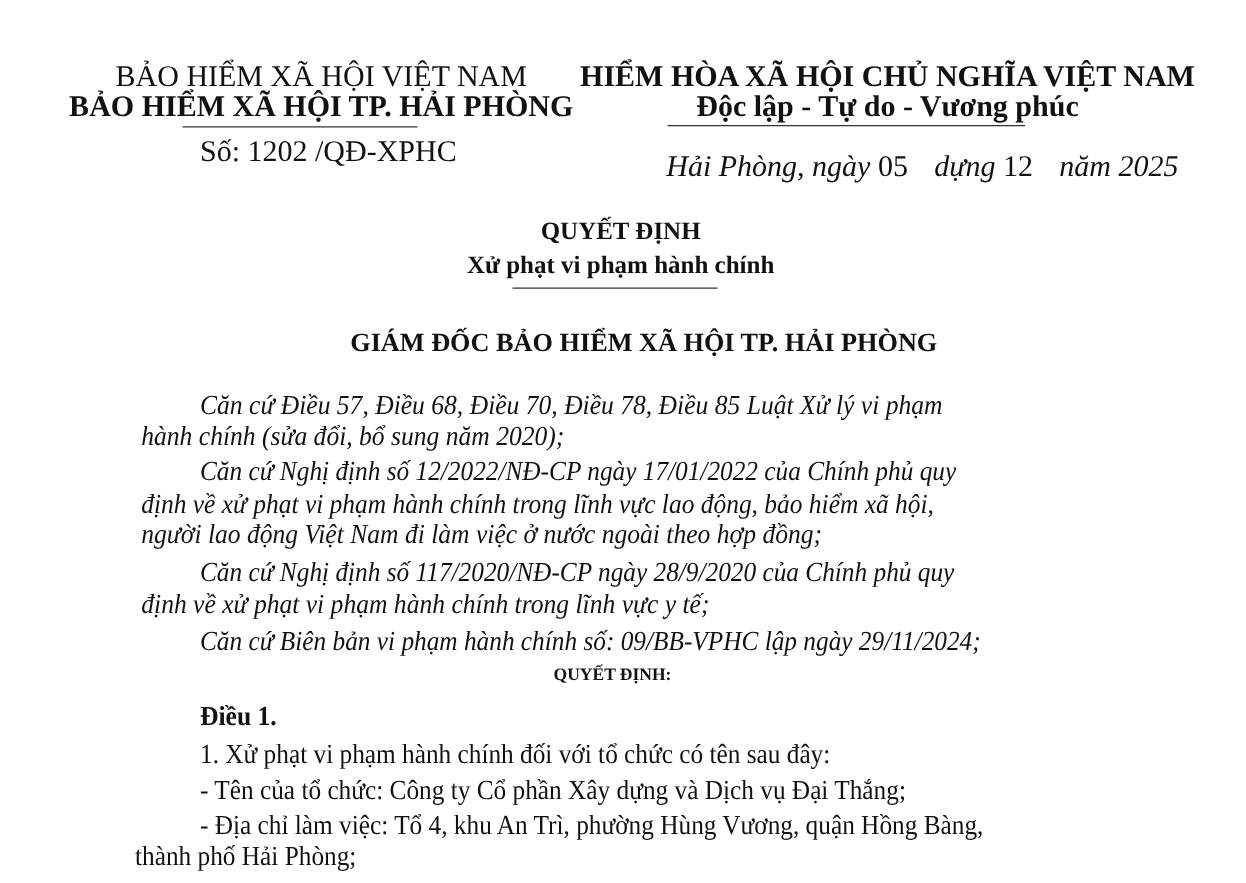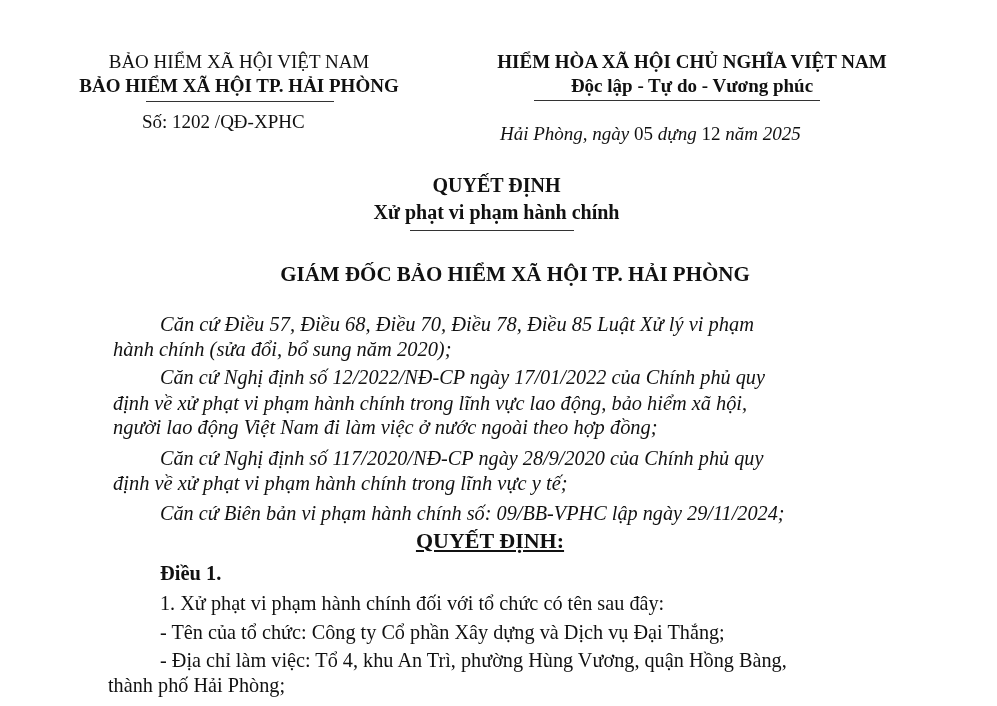--- a/index.html
+++ b/index.html
@@ -3,22 +3,22 @@
 <meta charset="utf-8">
 <style>
   html, body { margin: 0; padding: 0; background: #ffffff; }
   body {
     width: 997px; height: 706px; overflow: hidden; position: relative;
     font-family: "Liberation Serif", "DejaVu Serif", serif;
     color: #111111;
   }
   .abs { position: absolute; white-space: nowrap; }
   .b { font-weight: bold; }
-  .i { font-style: italic; }
-  .hdr { font-size: 19px; line-height: 24px; }
+  .i { font-style: italic; margin-left: 15px; }
+  .hdr { font-size: 24px; line-height: 24px; padding-left: 18px; }
   .center-l { left: 0; width: 478px; text-align: center; }
   .center-r { left: 440px; width: 504px; text-align: center; }
   .rule { position: absolute; height: 1px; background: #333; }
   .title { font-size: 20px; left: 0; width: 997px; text-align: center; }
   .body-line { font-size: 22px; line-height: 26px; font-style: italic; transform-origin: left top; }
   .plain { font-size: 22px; line-height: 26px; transform-origin: left top; }
 </style>
 </head>
 <body>
 
@@ -54,20 +54,20 @@
 
   <div class="abs body-line" style="left:160px; top:364px; transform:scaleX(0.92);">Căn cứ Nghị định số 12/2022/NĐ-CP ngày 17/01/2022 của Chính phủ quy</div>
   <div class="abs body-line" style="left:113px; top:390px; transform:scaleX(0.925);">định về xử phạt vi phạm hành chính trong lĩnh vực lao động, bảo hiểm xã hội,</div>
   <div class="abs body-line" style="left:113px; top:414px; transform:scaleX(0.93);">người lao động Việt Nam đi làm việc ở nước ngoài theo hợp đồng;</div>
 
   <div class="abs body-line" style="left:160px; top:445px; transform:scaleX(0.92);">Căn cứ Nghị định số 117/2020/NĐ-CP ngày 28/9/2020 của Chính phủ quy</div>
   <div class="abs body-line" style="left:113px; top:470px; transform:scaleX(0.93);">định về xử phạt vi phạm hành chính trong lĩnh vực y tế;</div>
 
   <div class="abs body-line" style="left:160px; top:500px; transform:scaleX(0.92);">Căn cứ Biên bản vi phạm hành chính số: 09/BB-VPHC lập ngày 29/11/2024;</div>
 
-  <div class="abs b" style="top:528px; left:0; width:980px; text-align:center; font-size:22px; line-height:26px;text-decoration:underline;">QUYẾT ĐỊNH:</div>
+  <div class="abs b" style="top:528px; left:0; width:980px; text-align:center; font-size:14px; line-height:26px;">QUYẾT ĐỊNH:</div>
   <div class="abs b plain" style="left:160px; top:560px; transform:scaleX(0.93);">Điều 1.</div>
   <div class="abs plain" style="left:160px; top:590px; transform:scaleX(0.92);">1. Xử phạt vi phạm hành chính đối với tổ chức có tên sau đây:</div>
   <div class="abs plain" style="left:160px; top:619px; transform:scaleX(0.92);">- Tên của tổ chức: Công ty Cổ phần Xây dựng và Dịch vụ Đại Thắng;</div>
   <div class="abs plain" style="left:160px; top:647px; transform:scaleX(0.92);">- Địa chỉ làm việc: Tổ 4, khu An Trì, phường Hùng Vương, quận Hồng Bàng,</div>
   <div class="abs plain" style="left:108px; top:672px; transform:scaleX(0.92);">thành phố Hải Phòng;</div>
 
 </div>
 
 </body></html>

